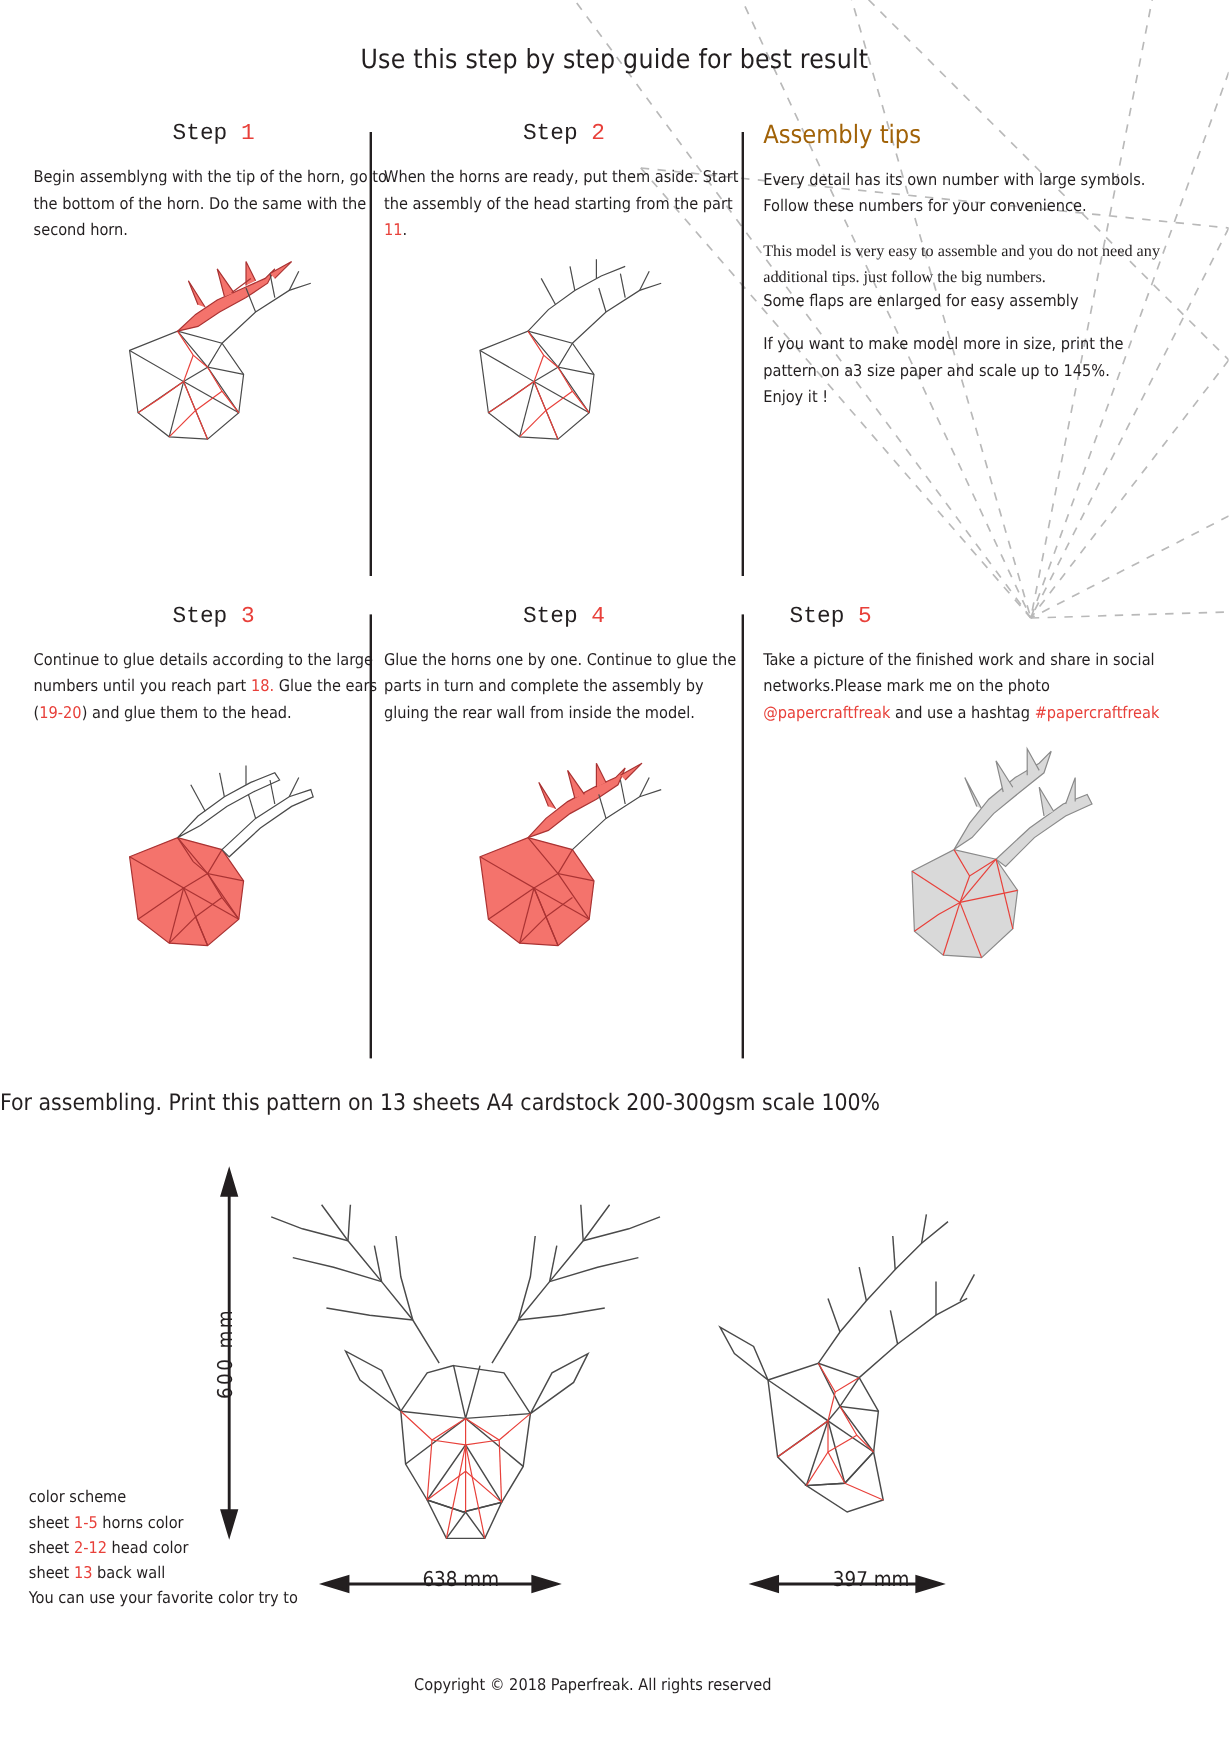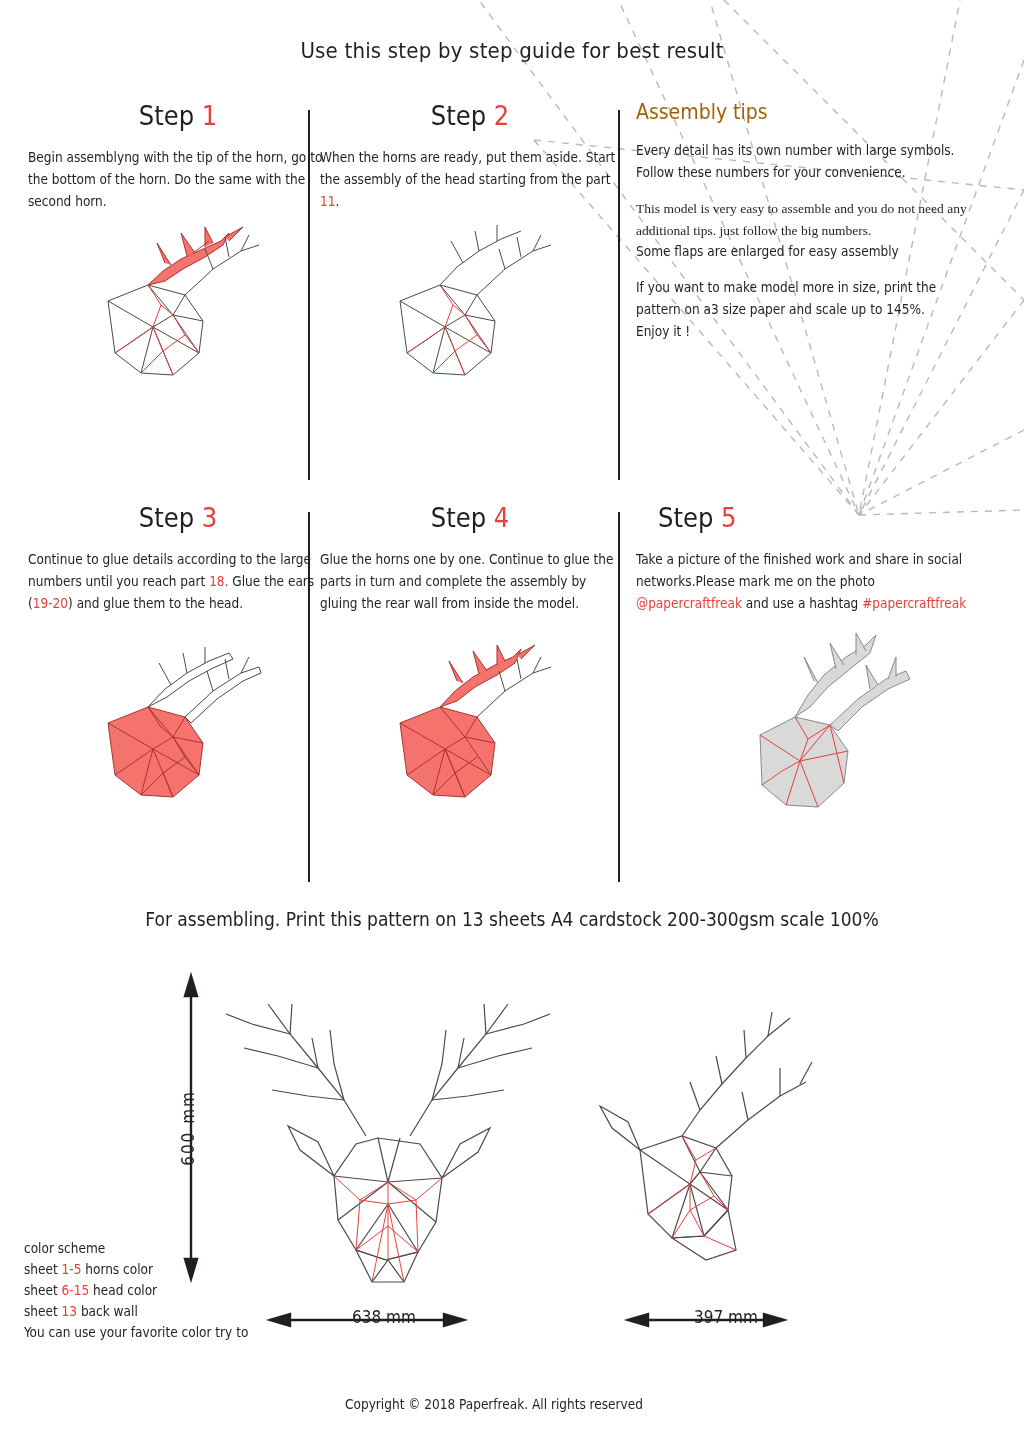--- a/index.html
+++ b/index.html
@@ -21,35 +21,35 @@
     font-size:22px;letter-spacing:.2px;
   }
 
   .steps{position:absolute;top:100px;left:0;width:1024px;}
   .row{position:relative;height:400px;}
   .col{position:absolute;top:0;width:300px;}
   .c1{left:28px;} .c2{left:320px;} .c3{left:630px;}
   .divider{position:absolute;top:10px;width:2px;background:#231f20;}
 
   .step-head{
-    font-size:27px;text-align:center;margin:0 0 16px 0;font-weight:400;
+    font-size:19px;text-align:center;margin:0 0 16px 0;font-weight:400;font-family:Liberation Mono, monospace;
   }
   .step-head .num{color:#e8403a;}
   .tips-head{font-size:21px;color:#a16207;margin:0 0 16px 0;text-align:left;padding-left:6px;}
 
   .body-text{
     font-size:13.5px;line-height:1.62;margin:0;
   }
   .body-text p{margin:0 0 14px 0;}
   .red{color:#e8403a;}
 
   .fig{display:block;margin:10px auto 0 auto;}
 
   .pattern-note{
-    position:absolute;top:908px;left:0;width:1024px;text-align:center;
+    position:absolute;top:908px;left:0;width:1024px;text-align:left;
     font-size:19px;
   }
 
   .dims{position:absolute;top:960px;left:0;width:1024px;height:400px;}
   .vert{
     position:absolute;left:178px;top:1090px;
     font-size:17px;letter-spacing:2px;
     writing-mode:vertical-rl;transform:rotate(180deg);
   }
   .hlabel{position:absolute;font-size:17px;}
@@ -407,19 +407,19 @@
     </g>
   </svg>
 
   <div class="vert">600 mm</div>
   <div class="hlabel" style="left:352px;top:1307px;">638 mm</div>
   <div class="hlabel" style="left:694px;top:1307px;">397 mm</div>
 
   <div class="scheme">
     <div>color scheme</div>
     <div><span>sheet </span><span class="red">1-5</span><span>  horns color</span></div>
-    <div><span>sheet </span><span class="red">6-15</span><span> head color</span></div>
+    <div><span>sheet </span><span class="red">2-12</span><span> head color</span></div>
     <div><span>sheet </span><span class="red">13</span><span>   back wall</span></div>
     <div> You can use your favorite color try to</div>
   </div>
 
   <div class="copyright">Copyright © 2018 Paperfreak. All rights reserved</div>
 </div>
 
 </body></html>

